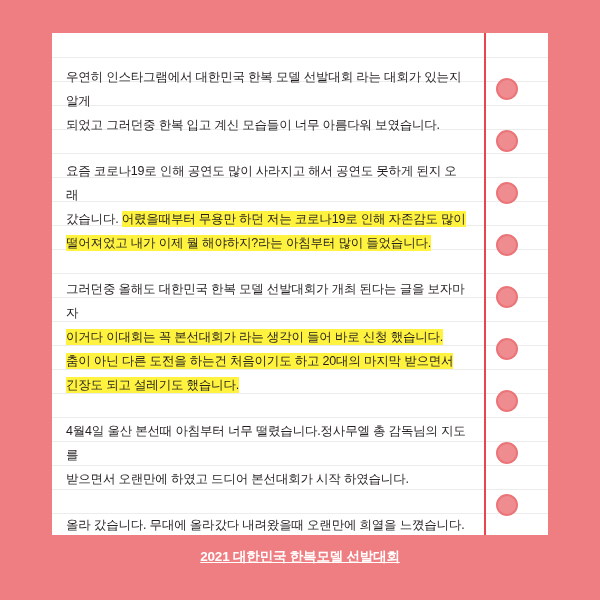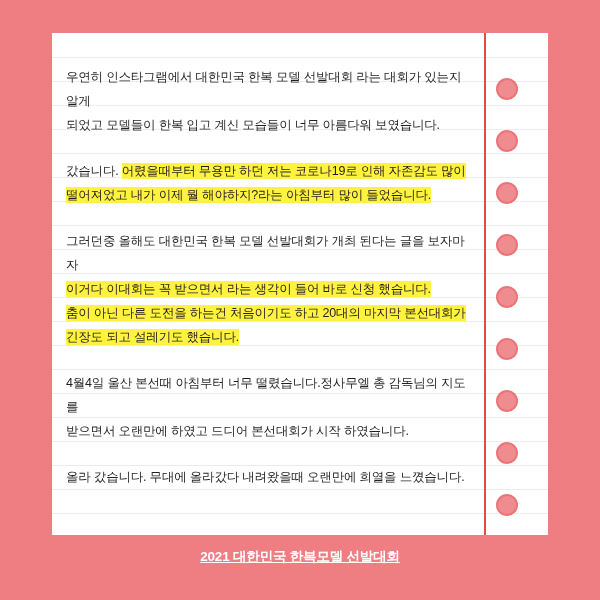--- a/index.html
+++ b/index.html
@@ -128,30 +128,31 @@
         <div class="rule" style="top: 384px;"></div>
         <div class="rule" style="top: 408px;"></div>
         <div class="rule" style="top: 432px;"></div>
         <div class="rule" style="top: 456px;"></div>
         <div class="rule" style="top: 480px;"></div>
       </div>
     <div id="margin-line"></div>
     <div id="content">
         <p class="para">
           <span class="line"><span>우연히 인스타그램에서 대한민국 한복 모델 선발대회 라는 대회가 있는지 알게</span></span>
-          <span class="line"><span>되었고 모델들이 한복 입고 계신 모습들이 너무 아름다워 보였습니다.</span></span>
+          <span class="line"><span>되었고 그러던중 한복 입고 계신 모습들이 너무 아름다워 보였습니다.</span></span>
         </p>
         <p class="para">
+          <span class="line"><span>요즘 코로나19로 인해 공연도 많이 사라지고 해서 공연도 못하게 된지 오래</span></span>
           <span class="line"><span>갔습니다. </span><span class="hl">어렸을때부터 무용만 하던 저는 코로나19로 인해 자존감도 많이</span></span>
           <span class="line"><span class="hl">떨어져었고 내가 이제 뭘 해야하지?라는 아침부터 많이 들었습니다.</span></span>
         </p>
         <p class="para">
           <span class="line"><span>그러던중 올해도 대한민국 한복 모델 선발대회가 개최 된다는 글을 보자마자</span></span>
-          <span class="line"><span class="hl">이거다 이대회는 꼭 받으면서 라는 생각이 들어 바로 신청 했습니다.</span></span>
-          <span class="line"><span class="hl">춤이 아닌 다른 도전을 하는건 처음이기도 하고 20대의 마지막 본선대회가</span></span>
+          <span class="line"><span class="hl">이거다 이대회는 꼭 본선대회가 라는 생각이 들어 바로 신청 했습니다.</span></span>
+          <span class="line"><span class="hl">춤이 아닌 다른 도전을 하는건 처음이기도 하고 20대의 마지막 받으면서</span></span>
           <span class="line"><span class="hl">긴장도 되고 설레기도 했습니다.</span></span>
         </p>
         <p class="para">
           <span class="line"><span>4월4일 울산 본선때 아침부터 너무 떨렸습니다.정사무엘 총 감독님의 지도를</span></span>
           <span class="line"><span>받으면서 오랜만에 하였고 드디어 본선대회가 시작 하였습니다.</span></span>
         </p>
         <p class="para">
           <span class="line"><span>올라 갔습니다. 무대에 올라갔다 내려왔을때 오랜만에 희열을 느꼈습니다.</span></span>
         </p>
       </div>

